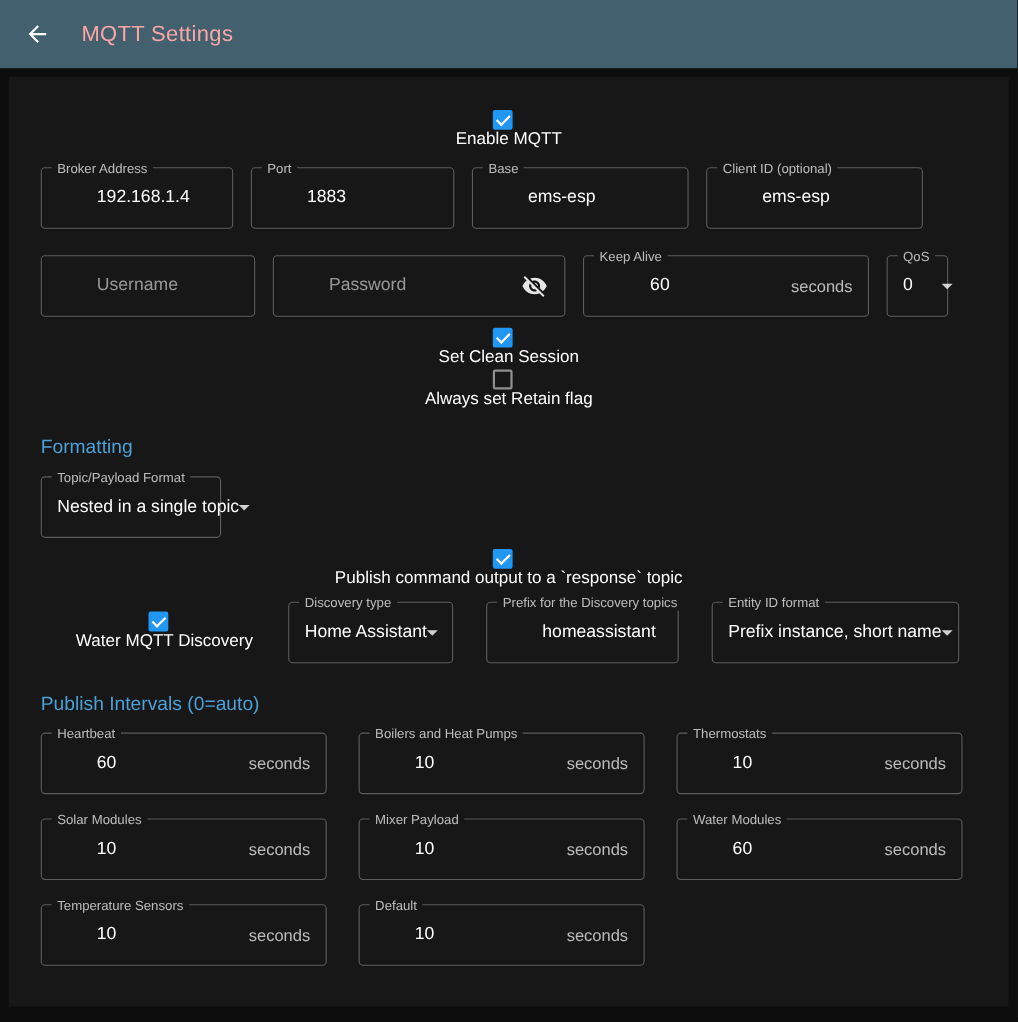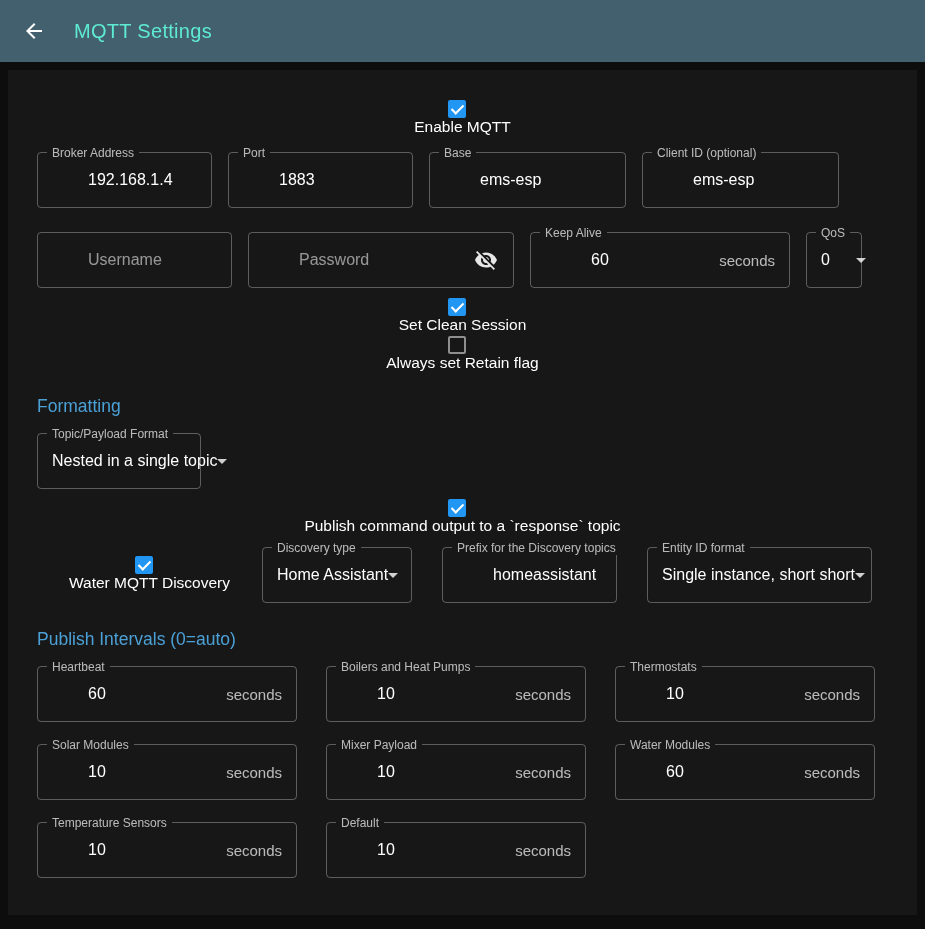--- a/index.html
+++ b/index.html
@@ -19,21 +19,21 @@
     align-items: center;
     padding: 0 14px;
     gap: 20px;
   }
   .back-btn {
     background: none; border: none; cursor: pointer;
     width: 40px; height: 40px; border-radius: 50%;
     display: flex; align-items: center; justify-content: center;
   }
   .back-btn svg { width: 24px; height: 24px; fill: #fff; }
-  .app-title { font-size: 20px; font-weight: 400; letter-spacing: .3px; color: #5eead4; }
+  .app-title { font-size: 20px; font-weight: 400; letter-spacing: .3px; color: #fca5a5; }
   
   .paper {
     margin: 8px;
     background: #171717;
     padding: 30px 29px 26px;
     min-height: 845px;
   }
   
   .check-row { display: flex; align-items: center; height: 38px; cursor: pointer; flex-direction: column; }
   .checkbox {
@@ -207,21 +207,21 @@
       <span class="flabel">Discovery type</span>
       <span class="fvalue">Home Assistant</span>
       <span class="caret"></span>
     </div>
     <div class="field w-dprefix">
       <span class="flabel">Prefix for the Discovery topics</span>
       <input value="homeassistant" style="">
     </div>
     <div class="field select w-eid">
       <span class="flabel">Entity ID format</span>
-      <span class="fvalue">Single instance, short short</span>
+      <span class="fvalue">Prefix instance, short name</span>
       <span class="caret"></span>
     </div>
   </div>
 
   <h2 class="section-heading mt26">Publish Intervals (0=auto)</h2>
 
   <div class="intervals-grid mt16">
     <div class="field">
       <span class="flabel">Heartbeat</span>
       <input value="60" style="">

